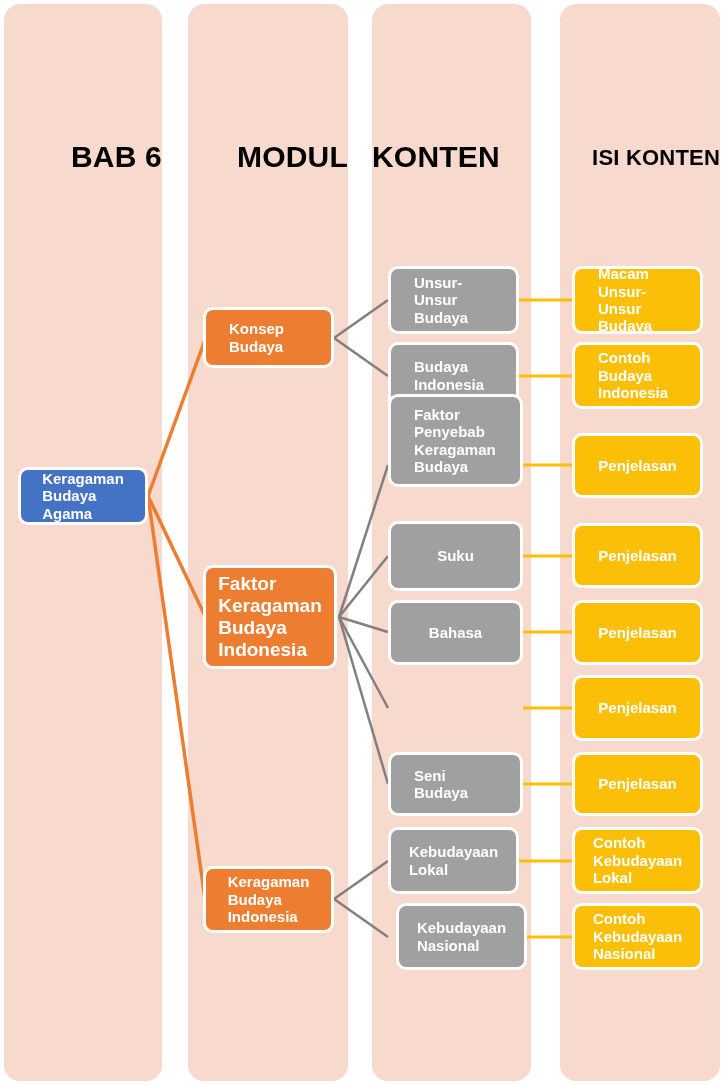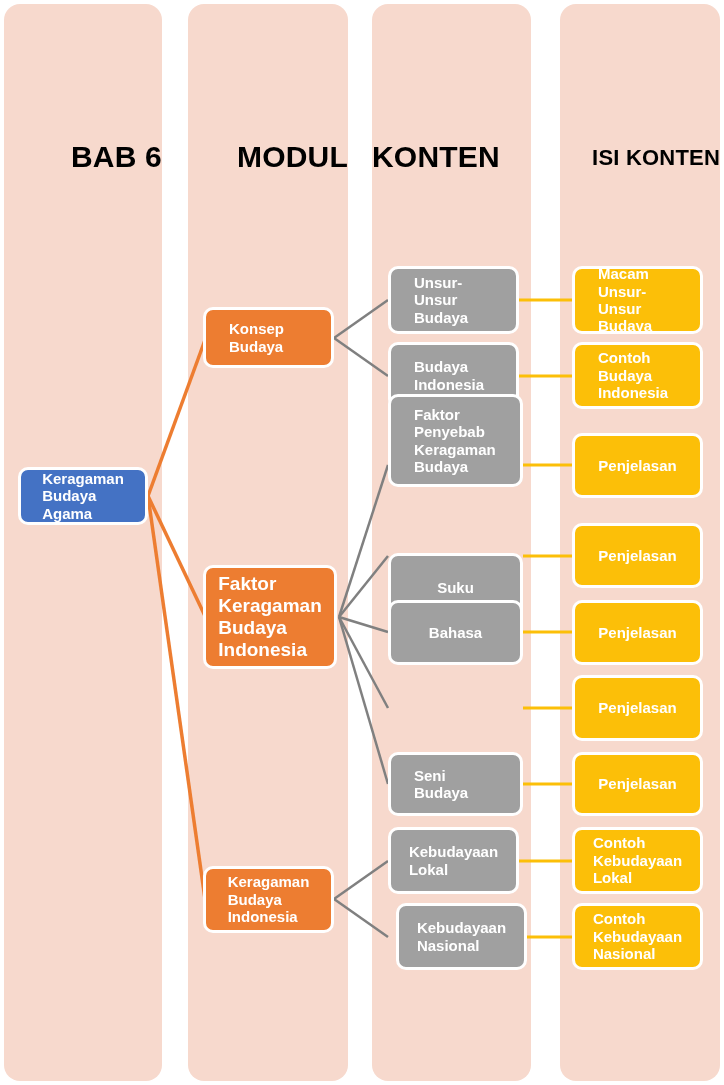--- a/index.html
+++ b/index.html
@@ -73,21 +73,21 @@
 
   
   #n-konsep    { left:203px; top:307px; width:131px; height:61px;  font-size:15px; }
   #n-faktor    { left:203px; top:565px; width:134px; height:104px; font-size:19px; }
   #n-keragaman { left:203px; top:866px; width:131px; height:67px;  font-size:15px; }
 
   
   #k-unsur    { left:388px; top:266px; width:131px; height:68px; font-size:15px; }
   #k-budaya   { left:388px; top:342px; width:131px; height:67px; font-size:15px; }
   #k-penyebab { left:388px; top:394px; width:135px; height:93px; font-size:15px; }
-  #k-suku     { left:388px; top:521px; width:135px; height:70px; font-size:15px;margin-top:32px; }
+  #k-suku     { left:388px; top:521px; width:135px; height:70px; font-size:15px; }
   #k-bahasa   { left:388px; top:600px; width:135px; height:65px; font-size:15px; }
   #k-agama    { left:388px; top:675px; width:135px; height:66px; font-size:15px; }
   #k-seni     { left:388px; top:752px; width:135px; height:64px; font-size:15px; }
   #k-lokal    { left:388px; top:827px; width:131px; height:67px; font-size:15px; }
   #k-nasional { left:388px; top:903px; width:131px; height:67px; font-size:15px;margin-left:8px; }
 
   
   #i-macam     { left:572px; top:266px; width:131px; height:68px; font-size:15px; }
   #i-contohbud { left:572px; top:342px; width:131px; height:67px; font-size:15px; }
   #i-pen1      { left:572px; top:433px; width:131px; height:65px; font-size:15px; }

